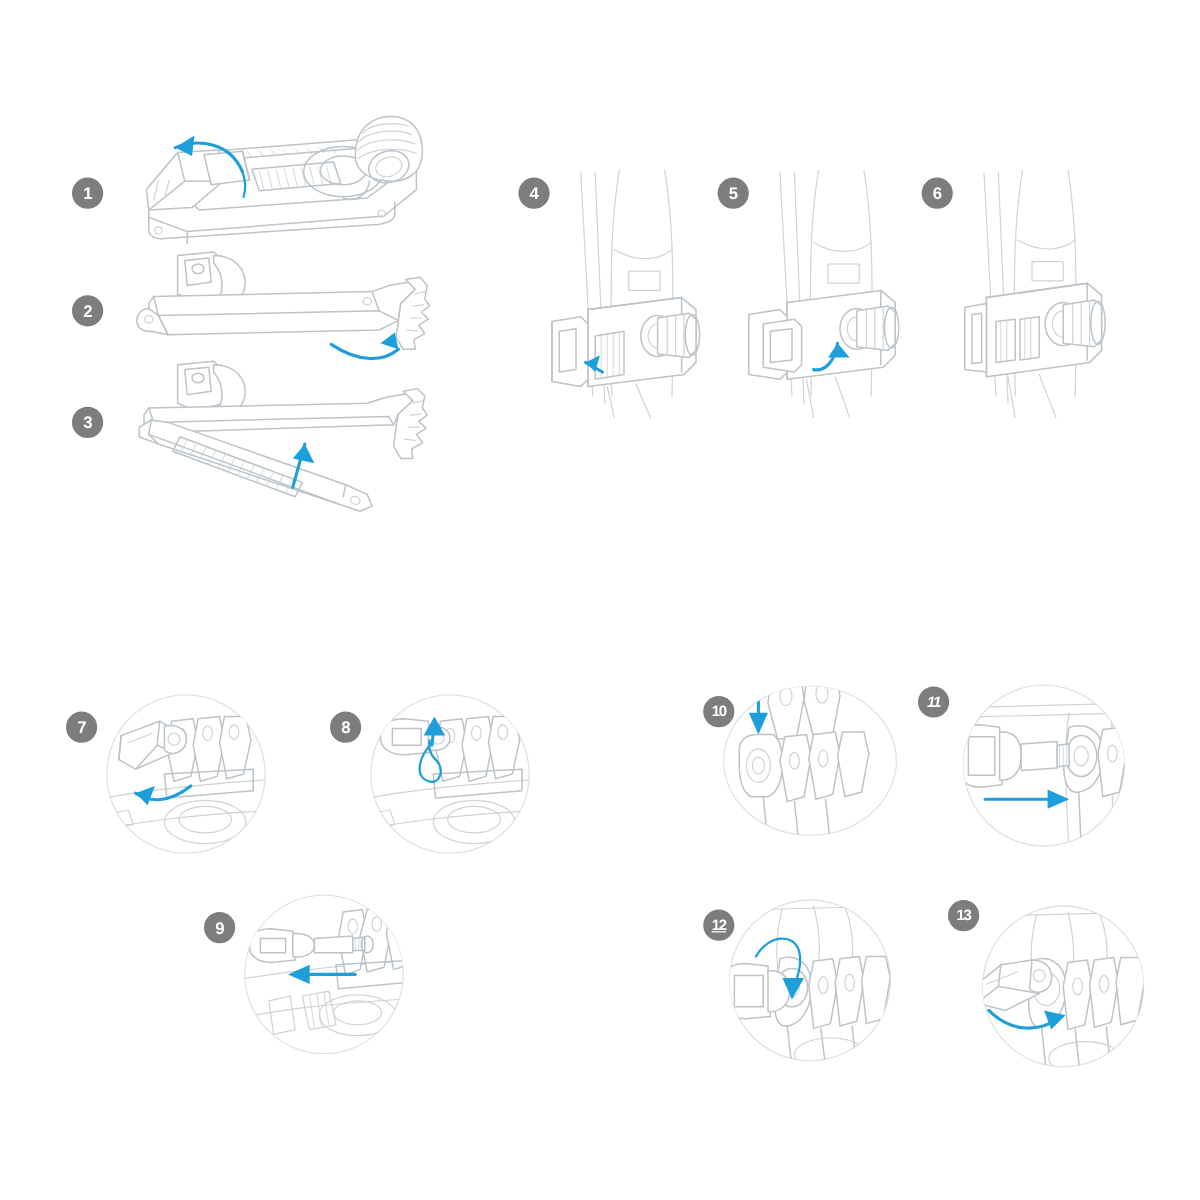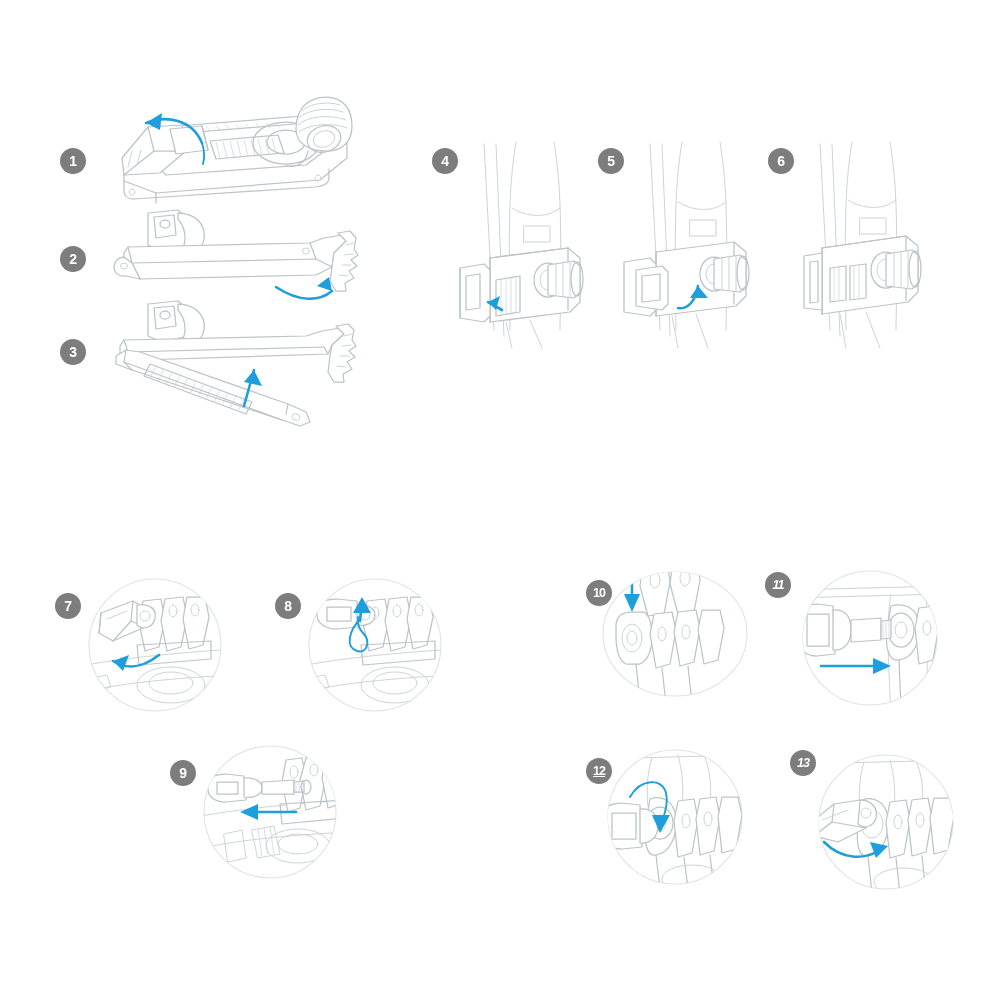--- a/index.html
+++ b/index.html
@@ -568,21 +568,21 @@
           <path class="ln-f" d="M4,70 C4,62 11,58 22,58 L40,60 L42,102 L22,104 C11,104 4,98 4,90 Z"></path>
           <path class="ln" d="M12,68 L36,68 L36,94 L12,94 Z"></path>
           <path class="ln-f" d="M40,64 C52,63 58,70 58,81 C58,92 50,99 40,98 Z"></path>
 
           <path class="arw-t" d="M30,52 C40,34 62,32 66,48 C68,56 66,66 62,76"></path>
           <path class="arw-f" d="M60,88 L52,70 L70,70 Z"></path>
         </g>
       </svg>
     </div>
 
-    <div class="step-badge wide" style="left:240px;top:190px;font-style:italic;">13</div>
+    <div class="step-badge wide" style="left:240px;top:190px;">13</div>
     <div class="art" style="left:258px;top:190px;width:150px;height:145px;">
       <svg width="150" height="145" viewBox="0 0 150 145">
         <clipPath id="c13">
             <circle cx="78" cy="72" r="67"></circle>
           </clipPath>
         <circle class="circ" cx="78" cy="72" r="67"></circle>
         <g clip-path="url(#c13)">
           <path class="ln-t" d="M-8,6 L150,2"></path>
           <path class="ln-t" d="M-8,14 L150,10"></path>
           <path class="ln-t" d="M56,12 C52,26 50,40 52,60"></path>

